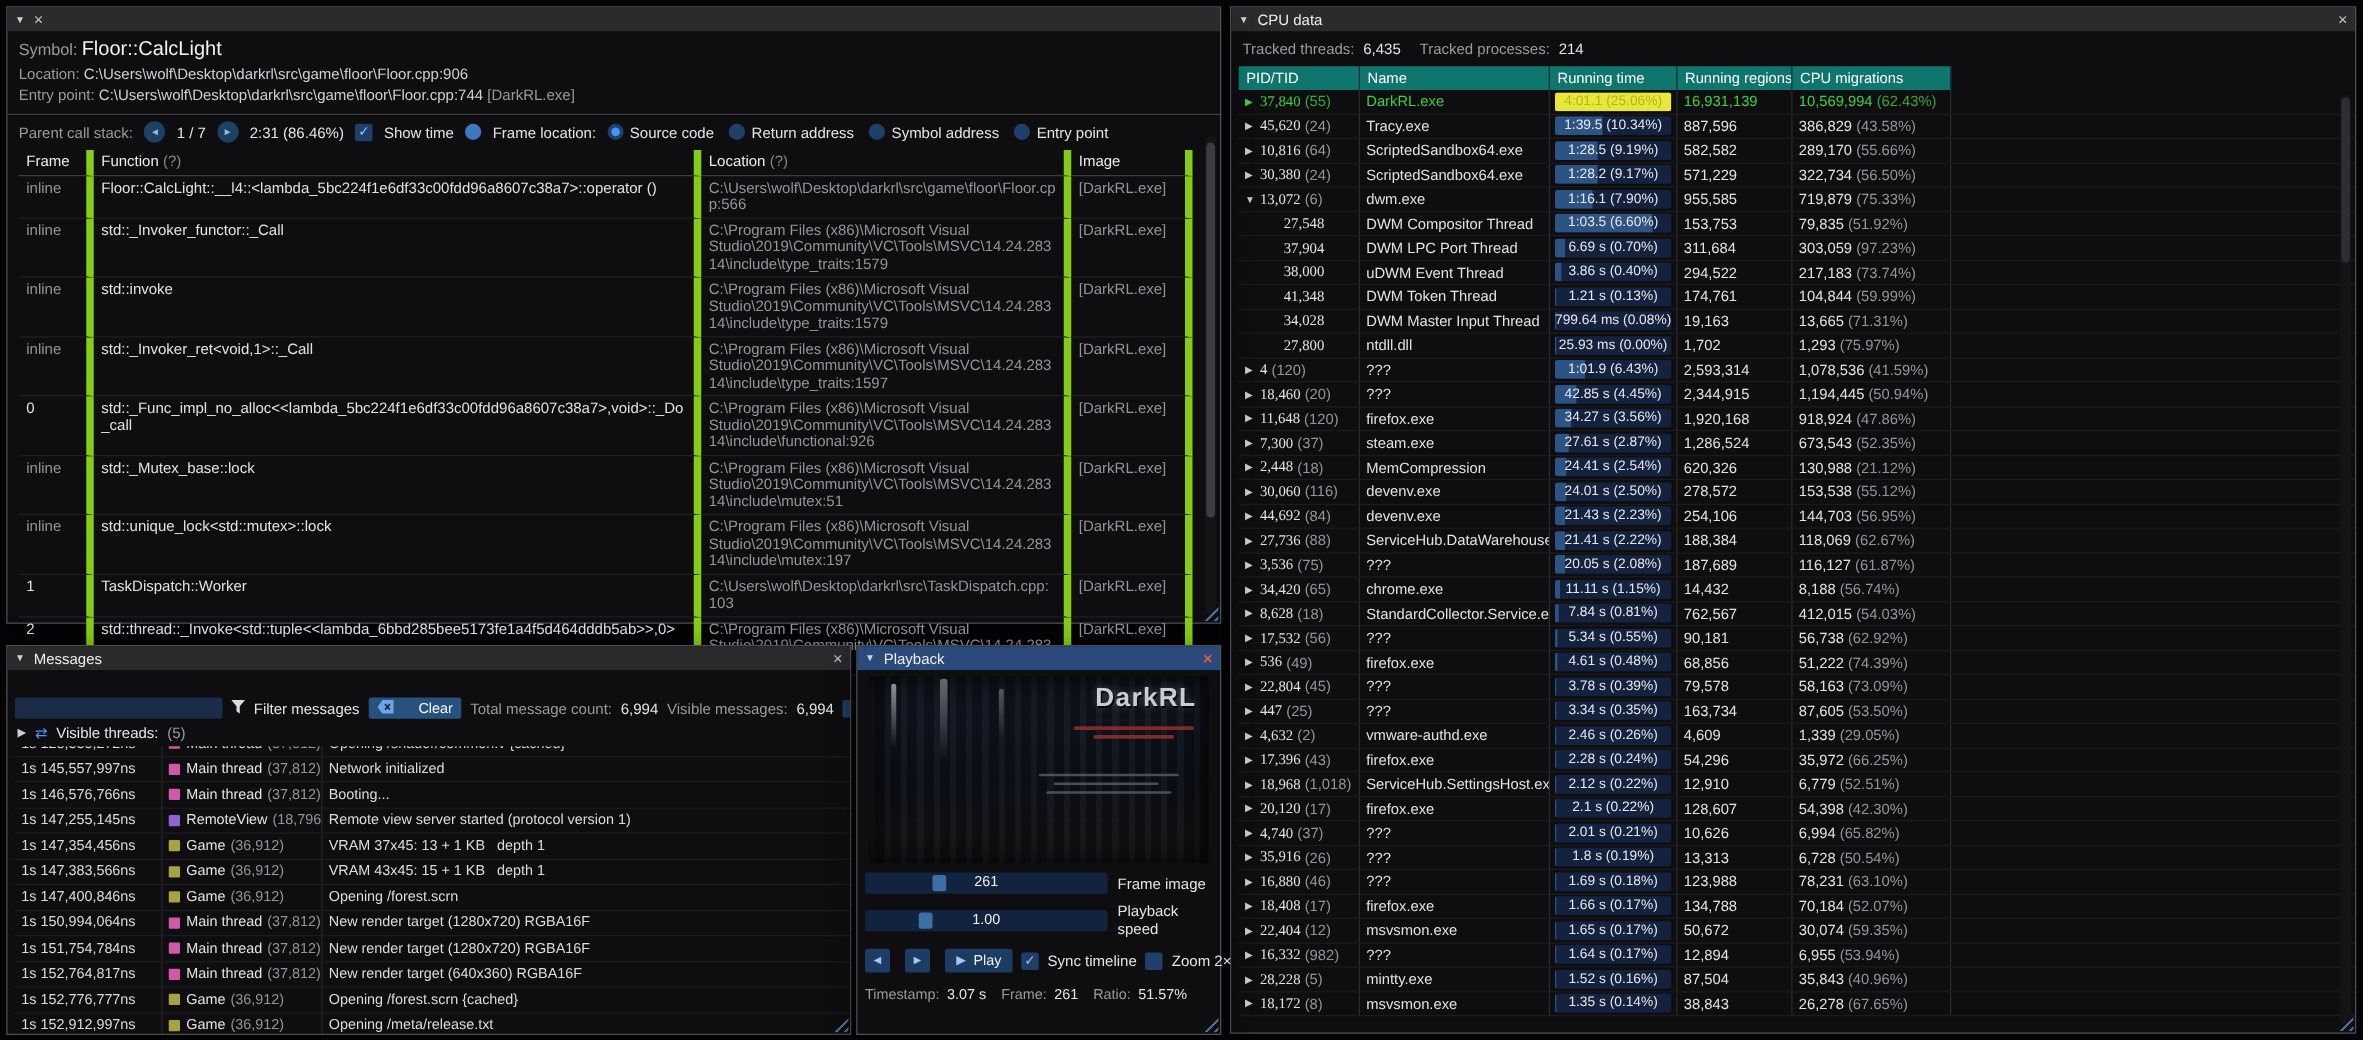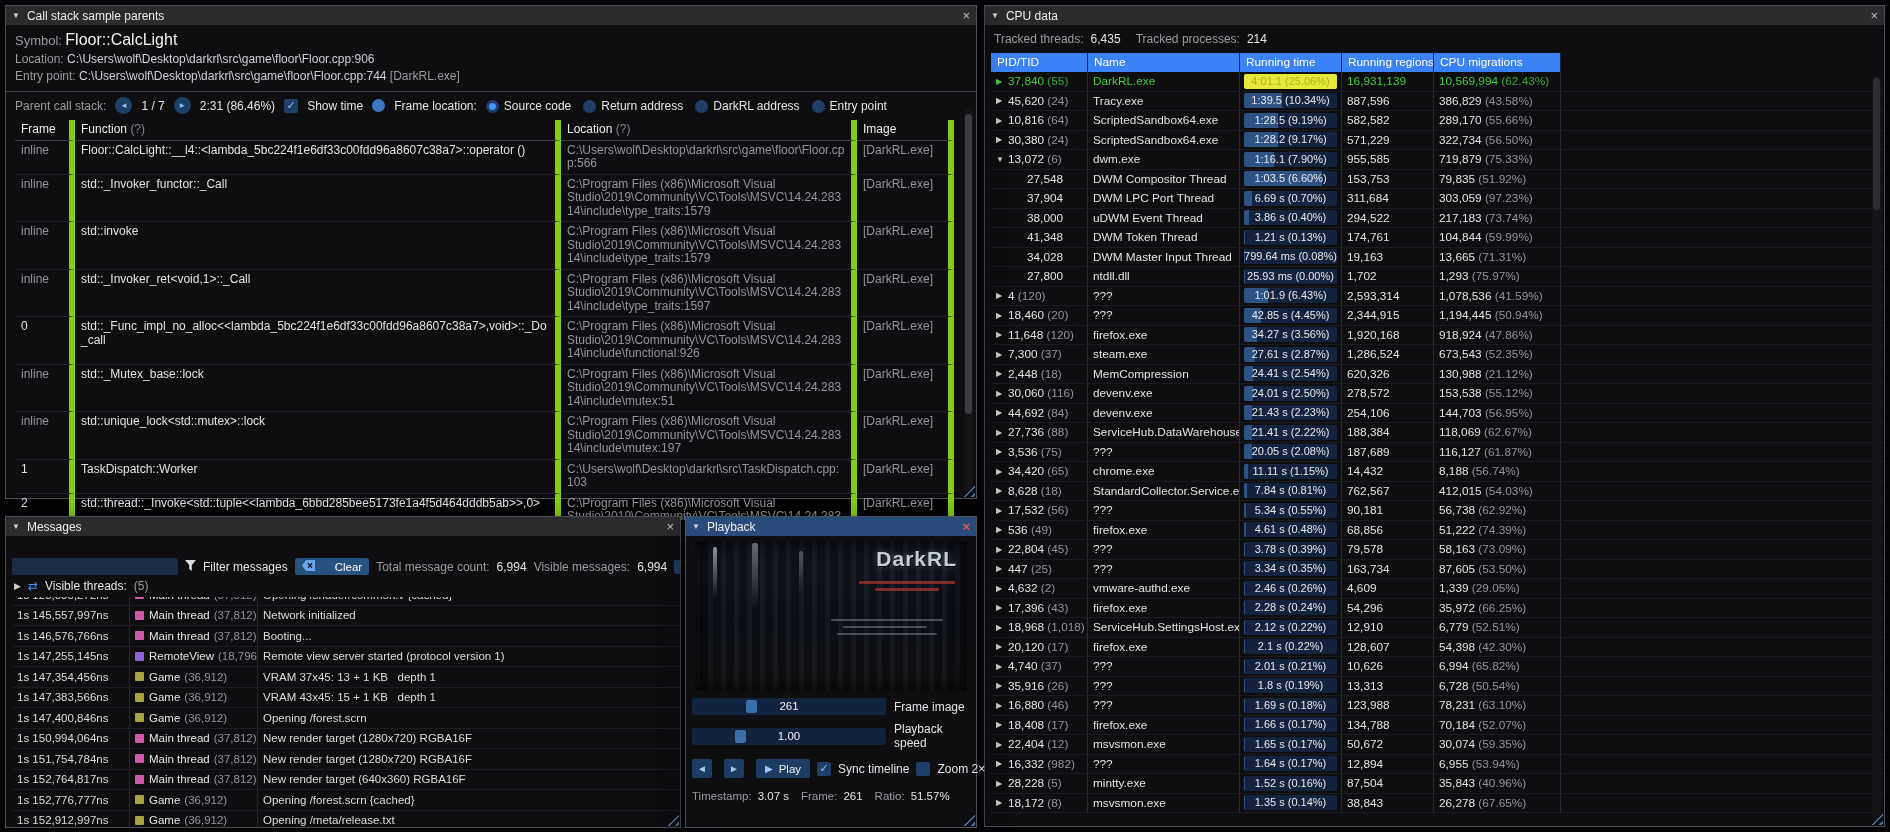--- a/index.html
+++ b/index.html
@@ -27,21 +27,21 @@
   .cs-info{padding:6px 9px 2px 9px;}
   .sym-row .sym{font-size:16px;color:#f2f2f2;}
   .sym-row .lbl{font-size:13px;}
   .info-row{margin-top:3px;color:#cfcfd4;}
   .sep{border-top:1px solid #3d3d44;margin:6px 0 5px 0;}
   .controls{display:flex;align-items:center;gap:9px;padding:0 9px 6px 9px;white-space:nowrap;}
   .navbtn{width:17px;height:17px;border-radius:50%;background:#1d4065;color:#8fb8e8;
     display:inline-flex;align-items:center;justify-content:center;font-size:8px;flex:none;}
   .floc-icon{width:13px;height:13px;border-radius:50%;background:#3b77c2;display:inline-block;flex:none;}
   .radio-group{display:inline-flex;gap:12px;align-items:center;}
-  .radio-opt{display:inline-flex;gap:5px;align-items:flex-end;}
+  .radio-opt{display:inline-flex;gap:5px;align-items:center;}
   .radio{width:13px;height:13px;border-radius:50%;background:#1f3f68;display:inline-block;position:relative;flex:none;}
   .radio.sel::after{content:"";position:absolute;inset:3px;border-radius:50%;background:#4296fa;}
   .cs-table{margin:0 22px 0 9px;}
   .cs-row{display:grid;grid-template-columns:60px 486px 296px 1fr;}
   .cs-cell{border-right:6px solid #84cc16;border-bottom:1px solid #202025;padding:3px 6px;
     font-size:12px;line-height:13.5px;overflow-wrap:anywhere;}
   .cs-head .cs-cell{color:#ececec;border-bottom:1px solid #3c3c44;padding:3px 6px;}
   .hint{color:#84848a;}
   .cs-cell.fn{color:#e2e2e4;}
   .cs-cell.loc,.cs-cell.img{color:#94949a;}
@@ -101,51 +101,50 @@
   .pbtn.play{padding:0 9px;gap:6px;color:#eef0f2;font-size:11.5px;}
   .picon{color:#9ec7f5;font-size:10px;}
   .pb-info{display:flex;align-items:center;gap:6px;margin-top:12px;font-size:11.5px;white-space:nowrap;}
   .pb-info .val{margin-right:6px;}
 
   
   #cpu{left:984px;top:5px;width:901px;height:822px;z-index:1;}
   .cpu-info{display:flex;gap:7px;align-items:center;padding:7px 8px 7px 9px;}
   .cpu-table{margin-left:6px;--cpucols:97px 152px 102px 92px 127px 1fr;}
   .cpu-head{display:grid;grid-template-columns:var(--cpucols);}
-  .hcell{background:#3b82f6;color:#fff;font-size:11.8px;height:19px;line-height:19px;padding:0 6px;
+  .hcell{background:#0f766e;color:#fff;font-size:11.8px;height:19px;line-height:19px;padding:0 6px;
     border-right:1px solid #102843;overflow:hidden;white-space:nowrap;}
   .hcell.filler{background:none;border-right:none;}
   #cpu-body{display:grid;grid-auto-rows:19.5px;}
   .cpu-row{display:grid;grid-template-columns:var(--cpucols);height:19.5px;box-sizing:border-box;border-bottom:1px solid #1b1b20;}
   .c{border-right:1px solid #2a2a2f;height:100%;display:flex;align-items:center;overflow:hidden;
     white-space:nowrap;padding:0 5px;font-size:11.8px;}
   .c.c3{padding:0;}
   .c.c6{border-right:none;}
   .arrow{width:12px;font-size:8px;color:#c9c9c9;flex:none;}
-  .pid{color:#e2e2e4;}
+  .pid{color:#e2e2e4;font-family:Liberation Serif, serif;}
   .cnt,.pct{color:#94949a;}
   .name{color:#e2e2e4;}
   .c4,.num{color:#e2e2e4;}
   .cpu-row.child .c1{padding-left:24px;}
   .chip{position:relative;height:15px;margin:0 4px;background:#13233f;border-radius:2px;overflow:hidden;flex:1;}
   .fill{position:absolute;left:0;top:0;bottom:0;background:#2d5384;}
   .ctxt{position:relative;width:100%;text-align:center;font-size:11px;line-height:15px;color:#e8e8ea;white-space:nowrap;}
   .chip.yellow{background:#404040;}
   .chip.yellow .fill{background:#e8e83a;}
   .chip.yellow .ctxt{color:#b4b41e;}
   .cpu-row.green .pid,.cpu-row.green .name,.cpu-row.green .c4,.cpu-row.green .num,.cpu-row.green .arrow{color:#3fcf3f;}
   .cpu-row.green .cnt,.cpu-row.green .pct{color:#36a836;}
 </style>
 </head>
 <body>
 
 <div class="window" id="callstack">
   <div class="titlebar">
     <span class="tri">▼</span>
-    <span class="title-text">Call stack sample parents</span>
     <span class="close">×</span>
   </div>
   <div class="cs-info">
     <div class="sym-row">
       <span class="lbl">Symbol:</span>
       <span class="sym">Floor::CalcLight</span>
     </div>
     <div class="info-row">
       <span class="lbl">Location:</span>
       <span>C:\Users\wolf\Desktop\darkrl\src\game\floor\Floor.cpp:906</span>
@@ -173,21 +172,21 @@
         <span class="radio-opt">
           <span class="radio sel"></span>
           <span class="val">Source code</span>
         </span>
         <span class="radio-opt">
           <span class="radio"></span>
           <span class="val">Return address</span>
         </span>
         <span class="radio-opt">
           <span class="radio"></span>
-          <span class="val">DarkRL address</span>
+          <span class="val">Symbol address</span>
         </span>
         <span class="radio-opt">
           <span class="radio"></span>
           <span class="val">Entry point</span>
         </span>
       </span>
   </div>
   <div class="cs-table">
     <div class="cs-row cs-head">
       <div class="cs-cell">Frame</div>

